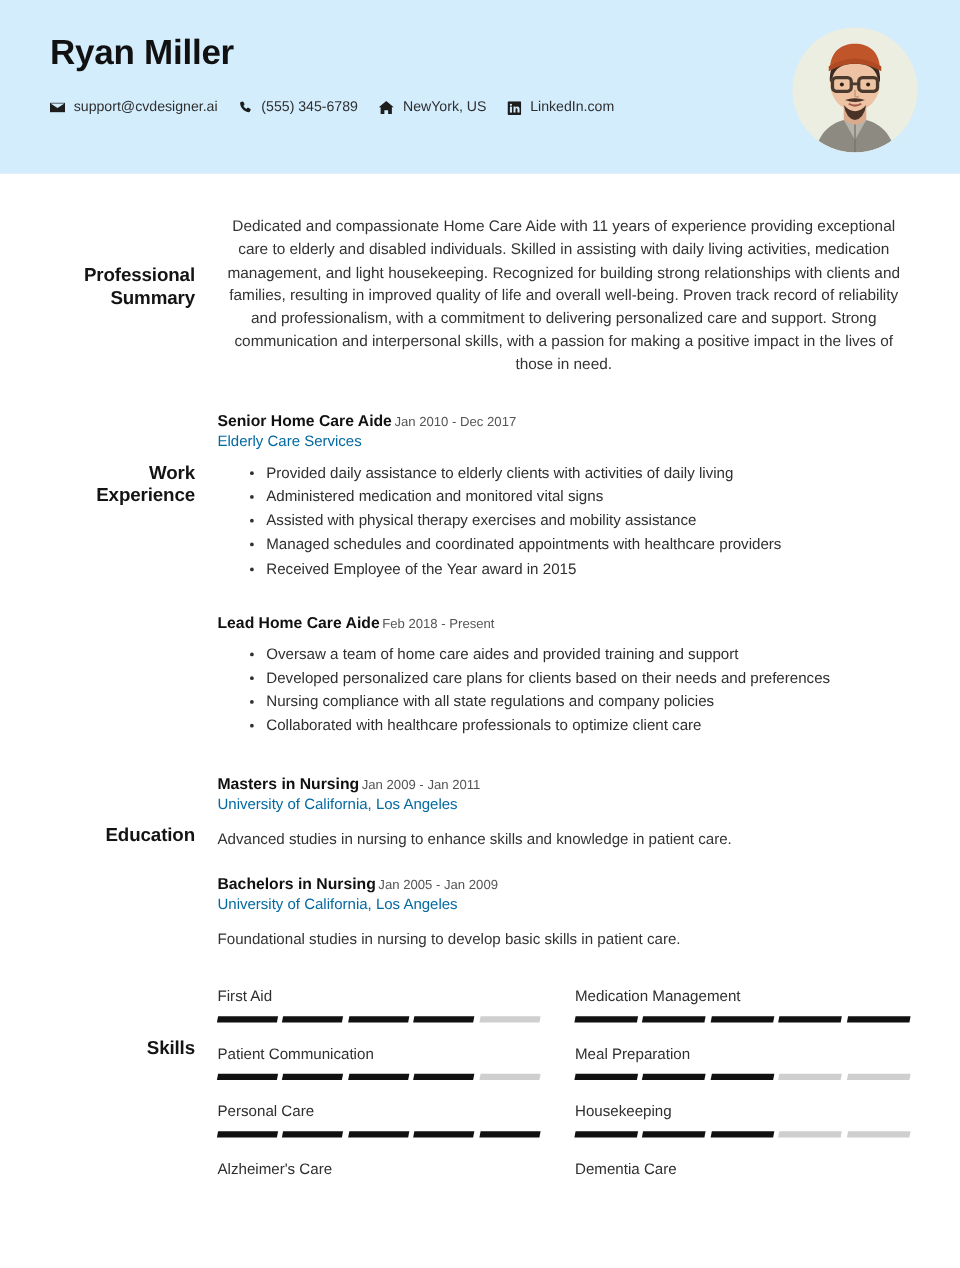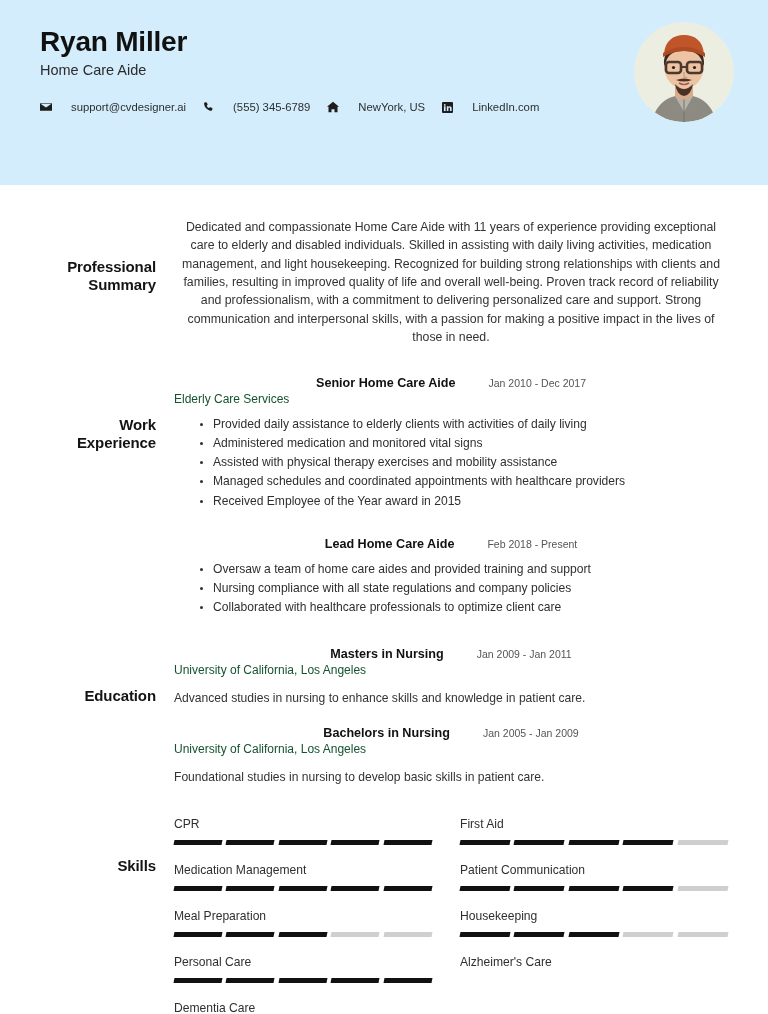--- a/index.html
+++ b/index.html
@@ -13,21 +13,21 @@
     overflow: hidden;
     font-family: "Liberation Sans", sans-serif;
     color: #1a1a1a;
     -webkit-font-smoothing: antialiased;
   }
 
   
   .header {
     position: relative;
     background: #d3edfd;
-    height: 185px;
+    height: 139px;
     box-sizing: border-box;
     padding: 26px 40px 0 40px;
   }
   .name {
     font-size: 28px;
     font-weight: bold;
     letter-spacing: -0.2px;
     color: #111111;
     line-height: 1.12;
     margin: 0;
@@ -42,21 +42,21 @@
     display: flex;
     align-items: center;
     gap: 17px;
     margin-top: 23px;
     font-size: 11.3px;
     color: #2e2e2e;
   }
   .contact-item {
     display: flex;
     align-items: center;
-    gap: 19px;
+    gap: 7px;
     white-space: nowrap;
   }
   .contact-item svg { display: block; }
 
   .avatar {
     position: absolute;
     right: 34px;
     top: 22px;
     width: 100px;
     height: 100px;
@@ -97,38 +97,37 @@
     line-height: 1.49;
     color: #333333;
     text-align: center;
   }
 
   
   .entry { margin-bottom: 2px; }
   .entry-head {
     display: flex;
     align-items: baseline;
-    justify-content: center;
+    justify-content: flex-start;
     gap: 2px;
   }
   .entry-title {
     font-size: 12.6px;
     font-weight: bold;
     color: #111111;
   }
   .entry-date {
     font-size: 10.5px;
     color: #555555;
     white-space: nowrap;
     flex: 0 0 auto;
-    margin-left: 31px;
   }
   .entry-org {
     font-size: 12px;
-    color: #14532d;
+    color: #0369a1;
     margin-top: 2px;
   }
   .entry-desc {
     font-size: 12.1px;
     color: #333333;
     margin-top: 13px;
     line-height: 1.45;
   }
   ul.bullets {
     margin: 9px 0 0 0;
@@ -183,21 +182,20 @@
   .pip.on { background: #111111; }
 
   .section-spacer { height: 30px; }
   .section-spacer-sm { height: 28px; }
 </style>
 </head>
 <body>
 
 <div class="header">
   <div class="name">Ryan Miller</div>
-  <div class="job-title">Home Care Aide</div>
 
   <div class="contact-row">
     <div class="contact-item">
       <span>
         <svg width="12" height="12" viewBox="0 0 16 16">
             <path fill="#1d1d1d" d="M0 3h16v10H0z"></path>
             <path fill="#d3edfd" d="M0.6 3.6 8 8.6l7.4-5"></path>
           </svg>
       </span>
       <span>support@cvdesigner.ai</span>
@@ -308,20 +306,21 @@
 
       <div class="gap-exp"></div>
 
       <div class="entry">
         <div class="entry-head">
           <div class="entry-title">Lead Home Care Aide</div>
           <div class="entry-date">Feb 2018 - Present</div>
         </div>
         <ul class="bullets">
           <li>Oversaw a team of home care aides and provided training and support</li>
+          <li>Developed personalized care plans for clients based on their needs and preferences</li>
           <li>Nursing compliance with all state regulations and company policies</li>
           <li>Collaborated with healthcare professionals to optimize client care</li>
         </ul>
       </div>
 
     </div>
   </div>
 
   <div class="section-spacer-sm"></div>
 
@@ -352,30 +351,20 @@
     </div>
   </div>
 
   <div class="section-spacer-sm"></div>
 
   <div class="section">
     <div class="section-label">Skills</div>
     <div class="section-body">
       <div class="skills-grid" id="skills-grid">
           <div class="skill">
-            <div class="skill-name">CPR</div>
-            <div class="skill-bar">
-              <span class="pip on"></span>
-              <span class="pip on"></span>
-              <span class="pip on"></span>
-              <span class="pip on"></span>
-              <span class="pip on"></span>
-            </div>
-          </div>
-          <div class="skill">
             <div class="skill-name">First Aid</div>
             <div class="skill-bar">
               <span class="pip on"></span>
               <span class="pip on"></span>
               <span class="pip on"></span>
               <span class="pip on"></span>
               <span class="pip"></span>
             </div>
           </div>
           <div class="skill">
@@ -402,40 +391,40 @@
             <div class="skill-name">Meal Preparation</div>
             <div class="skill-bar">
               <span class="pip on"></span>
               <span class="pip on"></span>
               <span class="pip on"></span>
               <span class="pip"></span>
               <span class="pip"></span>
             </div>
           </div>
           <div class="skill">
+            <div class="skill-name">Personal Care</div>
+            <div class="skill-bar">
+              <span class="pip on"></span>
+              <span class="pip on"></span>
+              <span class="pip on"></span>
+              <span class="pip on"></span>
+              <span class="pip on"></span>
+            </div>
+          </div>
+          <div class="skill">
             <div class="skill-name">Housekeeping</div>
             <div class="skill-bar">
               <span class="pip on"></span>
               <span class="pip on"></span>
               <span class="pip on"></span>
               <span class="pip"></span>
               <span class="pip"></span>
             </div>
           </div>
           <div class="skill">
-            <div class="skill-name">Personal Care</div>
-            <div class="skill-bar">
-              <span class="pip on"></span>
-              <span class="pip on"></span>
-              <span class="pip on"></span>
-              <span class="pip on"></span>
-              <span class="pip on"></span>
-            </div>
-          </div>
-          <div class="skill">
             <div class="skill-name">Alzheimer's Care</div>
           </div>
           <div class="skill">
             <div class="skill-name">Dementia Care</div>
           </div>
         </div>
     </div>
   </div>
 
 </div>

